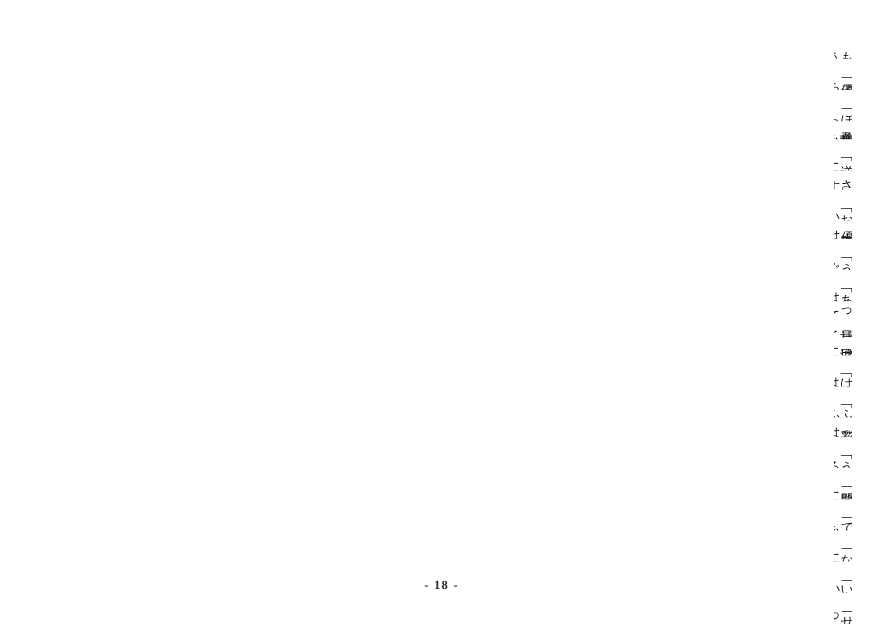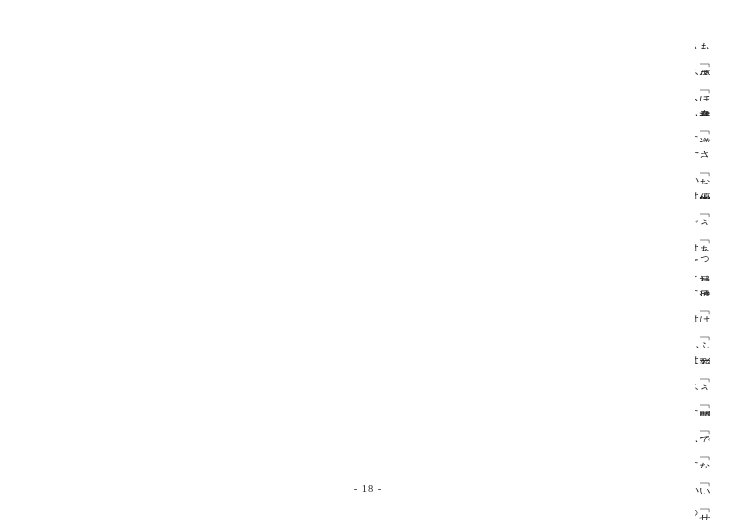--- a/index.html
+++ b/index.html
@@ -59,20 +59,21 @@
   .page-number {
     position: absolute;
     left: 0;
     right: 0;
     bottom: 26px;
     text-align: center;
     font-size: 10.5px;
     letter-spacing: 1px;
     color: #2a2a2a;
     font-family: "Liberation Serif", "DejaVu Serif", serif;
+    font-weight: bold;
   }
 </style>
 </head>
 <body>
 
 <div class="page">
 
   <div class="vtext">
     <div class="col">もう優太朗はやけくそだった。涙を流しながら無理笑みを浮かべ、必死に乳房を振る。</div>
     <div class="col indent">「優子ちゃんのおっぱい踊りいいよぉ！もっと笑ってみせて！」</div>

